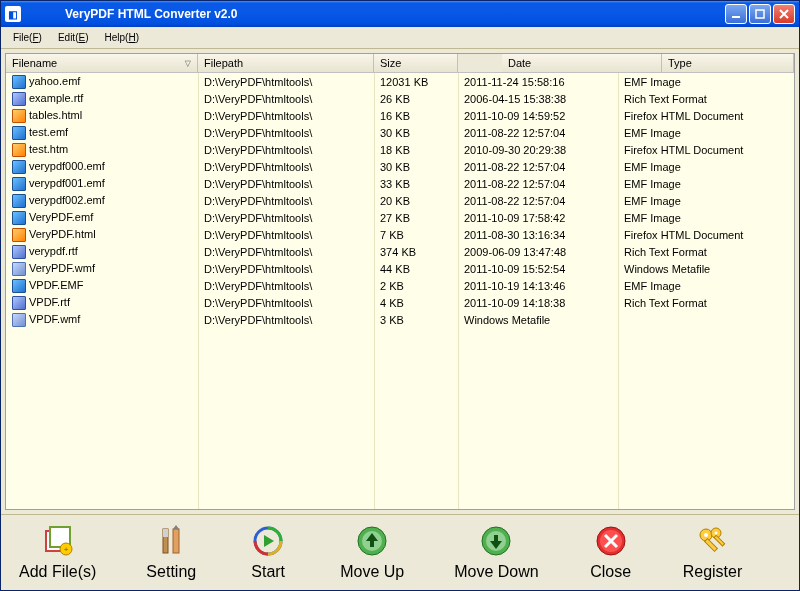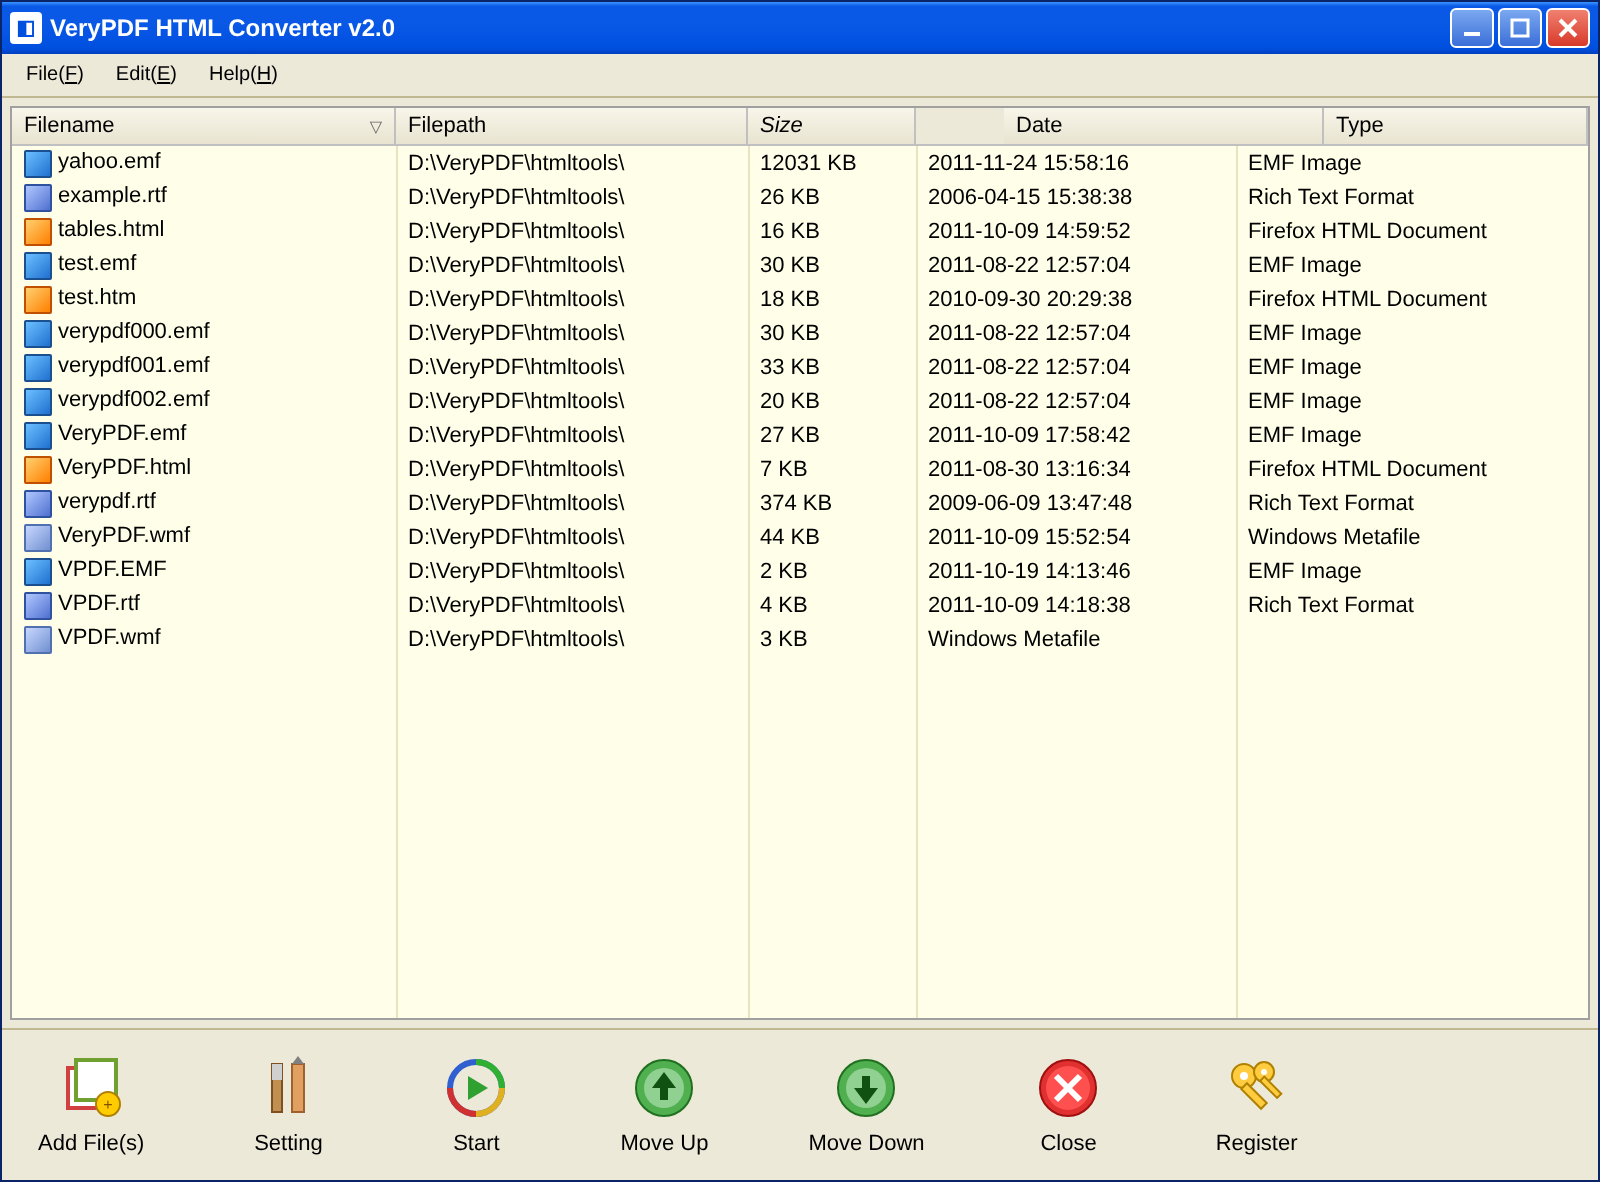--- a/index.html
+++ b/index.html
@@ -34,21 +34,21 @@
   height: 16px;
   margin-right: 4px;
   background: #fff;
   border-radius: 2px;
   display: inline-flex;
   align-items: center;
   justify-content: center;
   font-size: 10px;
   color: #0050e0;
 }
-.titlebar .title { flex: 1; }
+.titlebar .title { flex: 1; margin-left: 40px; }
 .win-controls { display: flex; gap: 2px; }
 .win-btn {
   width: 22px;
   height: 20px;
   border: 1px solid #fff;
   border-radius: 3px;
   display: flex;
   align-items: center;
   justify-content: center;
   cursor: pointer;
@@ -96,21 +96,21 @@
   padding: 3px 6px;
   border-right: 1px solid #c0c0c0;
   font-size: 11px;
   background: linear-gradient(to bottom, #f8f6ea 0%, #e8e4d0 100%);
   cursor: pointer;
   display: flex;
   align-items: center;
 }
 .col-fn { width: 192px; }
 .col-fp { width: 176px; }
-.col-sz { width: 84px; font-style: italic; }
+.col-sz { width: 84px; }
 .col-dt { width: 160px; margin-left: 44px; }
 .col-tp { flex: 1; }
 .sort-ind {
   margin-left: auto;
   font-size: 8px;
   color: #666;
 }
 .list-body { }
 .row {
   display: flex;
@@ -168,21 +168,21 @@
   padding: 4px 6px;
   min-width: 56px;
 }
 .tool-icon {
   width: 32px;
   height: 32px;
   display: flex;
   align-items: center;
   justify-content: center;
 }
-.tool-label { font-size: 11px; }
+.tool-label { font-size: 16px; }
 </style>
 </head>
 <body>
 
 <div class="window">
 
   <div class="titlebar">
     <span class="app-icon">◧</span>
     <span class="title">VeryPDF HTML Converter v2.0</span>
     <div class="win-controls">

